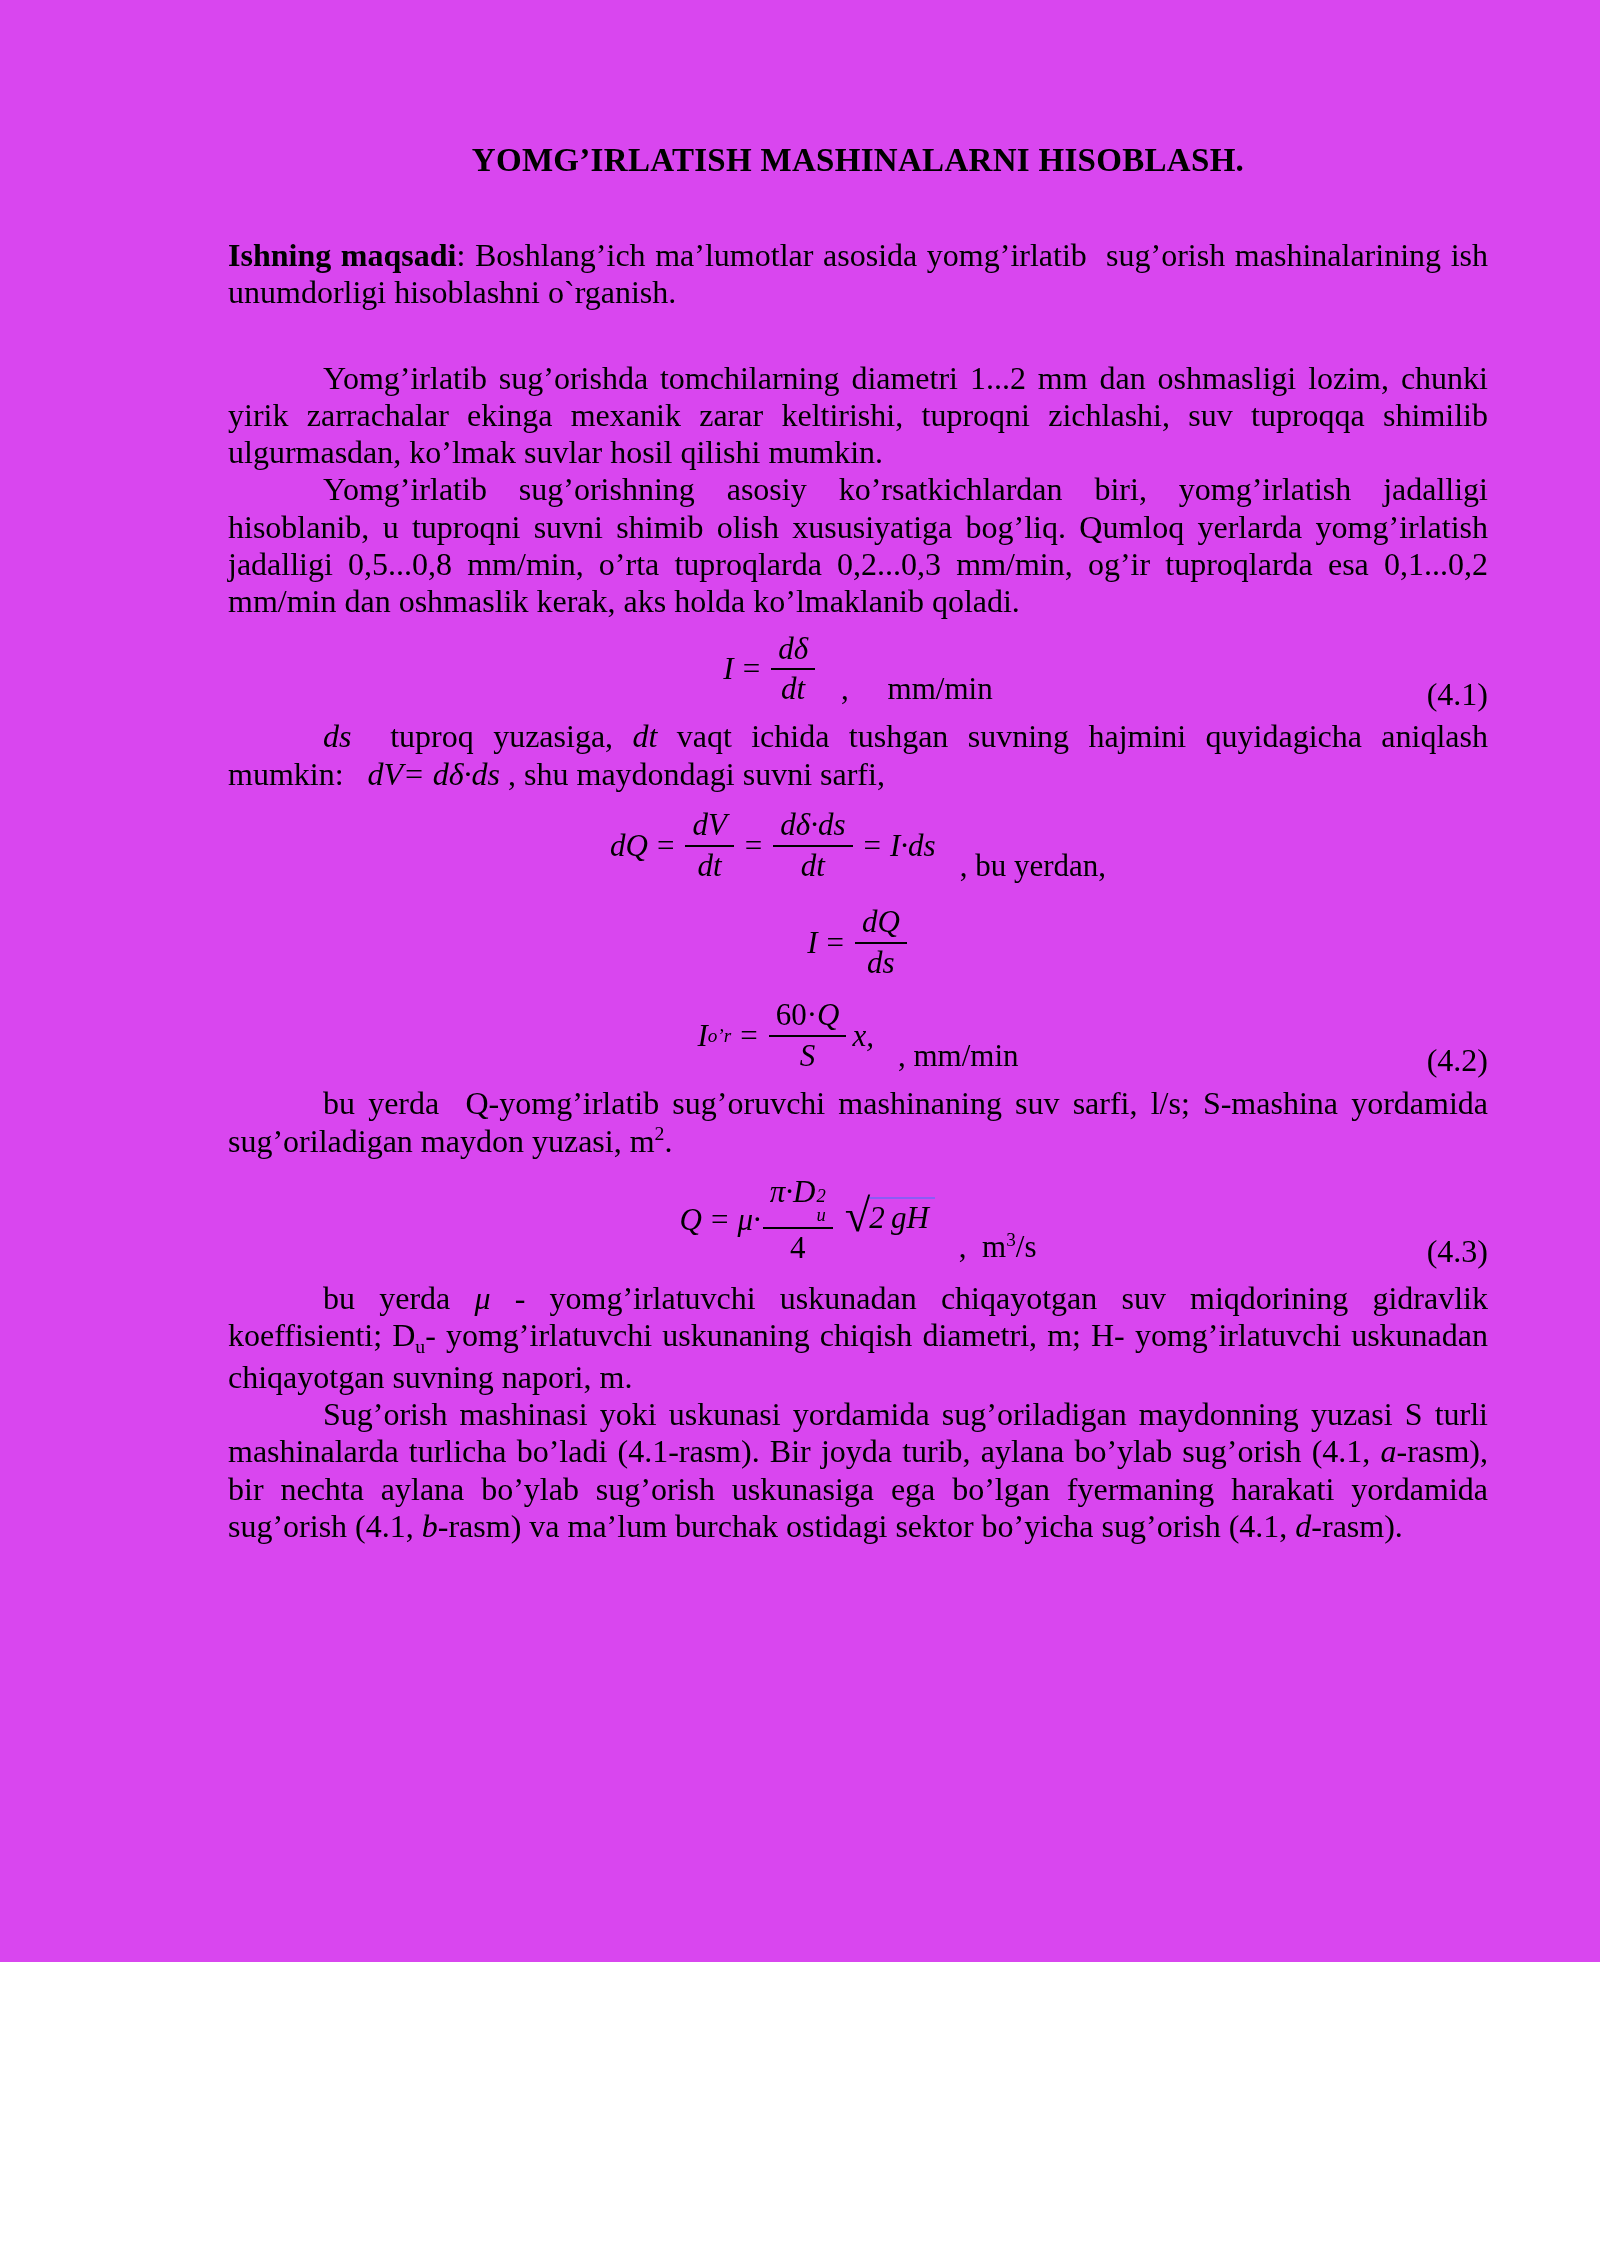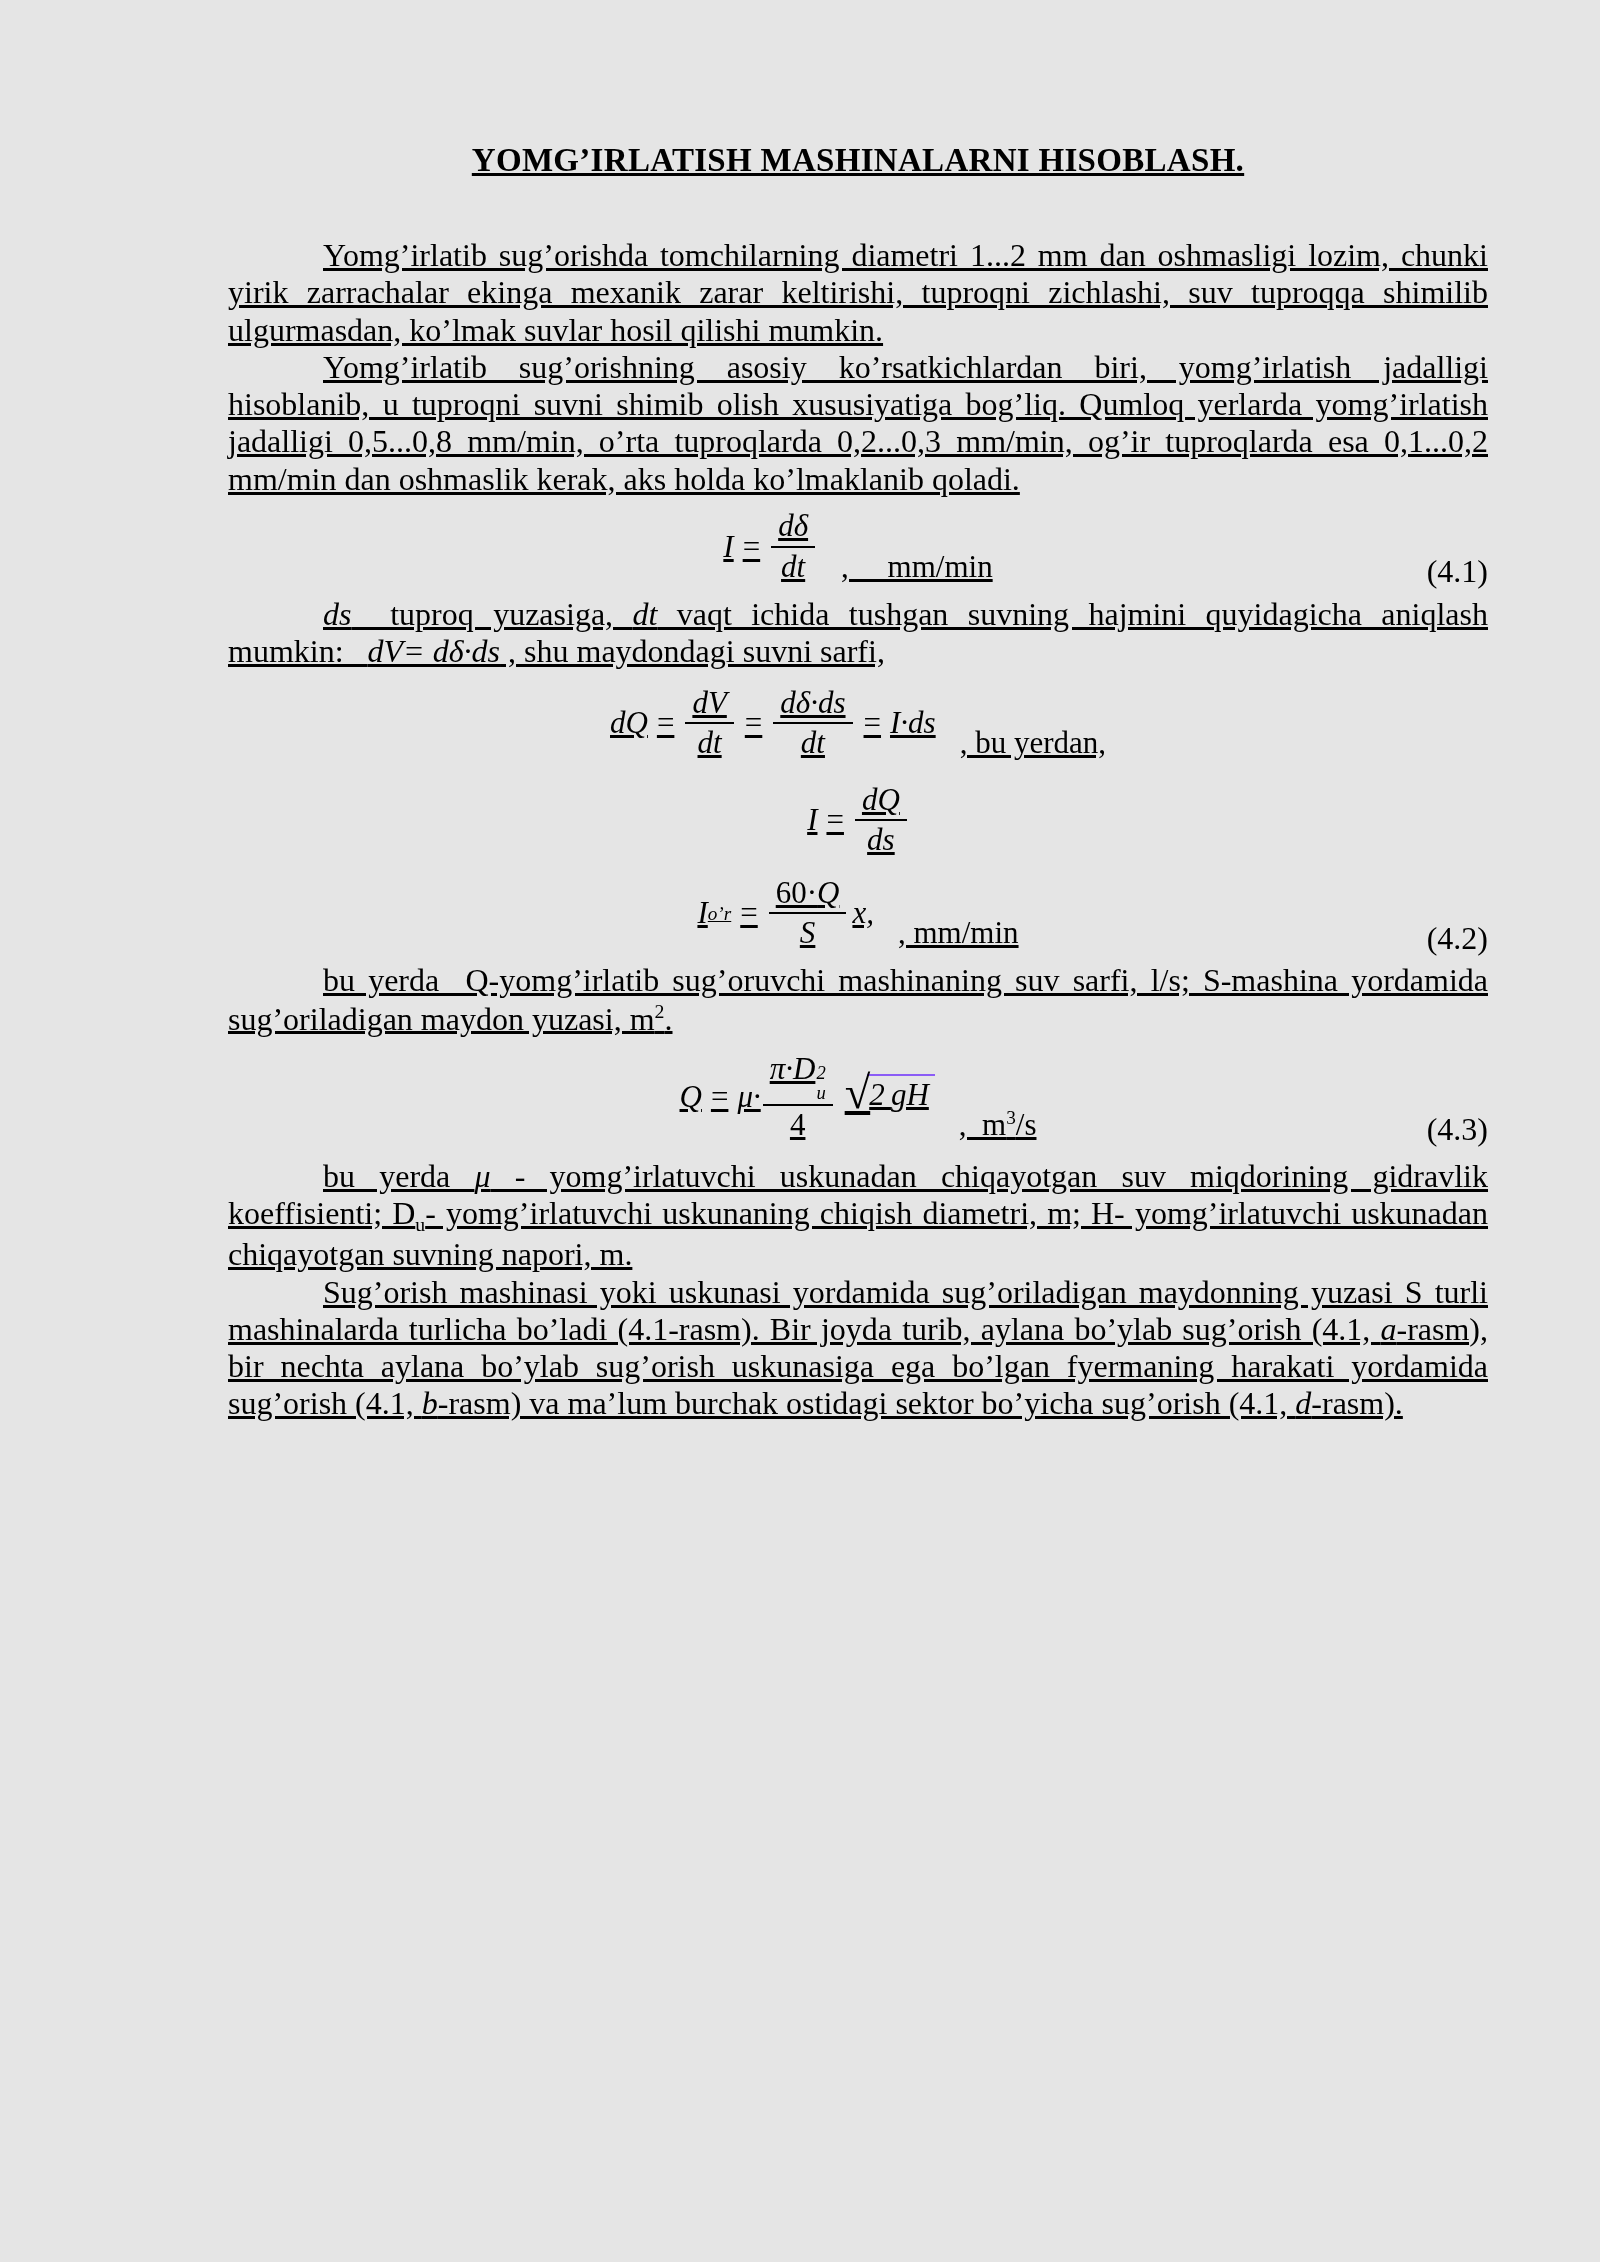--- a/index.html
+++ b/index.html
@@ -5,24 +5,23 @@
   * { margin:0; padding:0; box-sizing:border-box; }
   html,body { background:#ffffff; }
   body {
     width:1600px; height:2262px;
     color:#000;
     font-family:"Liberation Serif", serif;
     font-size:32px;
     position:relative;
   }
   .page {
-    width:1600px; height:2262px;
+    width:1600px; height:1962px;
     padding:142px 112px 60px 228px;
-    background:#e5e5e5;
-    text-decoration:underline;
+    background:#d946ef;
   }
   h1.title {
     text-align:center;
     font-size:33px;
     font-weight:bold;
     letter-spacing:0.3px;
     margin-bottom:58px;
   }
   p {
     text-align:justify;
@@ -99,20 +98,21 @@
   .f3-line { margin:14px 0 10px; min-height:80px; }
   .f43-line { margin:10px 0; min-height:100px; }
 </style>
 </head>
 <body>
 
 <div class="page">
 
   <h1 class="title">YOMG’IRLATISH MASHINALARNI HISOBLASH.</h1>
 
+  <p class="lead-par"><b>Ishning maqsadi</b><span>: Boshlang’ich ma’lumotlar asosida yomg’irlatib &nbsp;sug’orish mashinalarining ish unumdorligi hisoblashni o`rganish.</span></p>
 
   <p class="indent">Yomg’irlatib sug’orishda tomchilarning diametri 1...2 mm dan oshmasligi lozim, chunki yirik zarrachalar ekinga mexanik zarar keltirishi, tuproqni zichlashi, suv tuproqqa shimilib ulgurmasdan, ko’lmak suvlar hosil qilishi mumkin.</p>
 
   <p class="indent">Yomg’irlatib sug’orishning asosiy ko’rsatkichlardan biri, yomg’irlatish jadalligi hisoblanib, u tuproqni suvni shimib olish xususiyatiga bog’liq. Qumloq yerlarda yomg’irlatish jadalligi 0,5...0,8 mm/min, o’rta tuproqlarda 0,2...0,3 mm/min, og’ir tuproqlarda esa 0,1...0,2 mm/min dan oshmaslik kerak, aks holda ko’lmaklanib qoladi.</p>
 
 
   <div class="formula-line">
     <span class="formula">
       <span class="mvar">I</span>
       <span class="mop">=</span>

